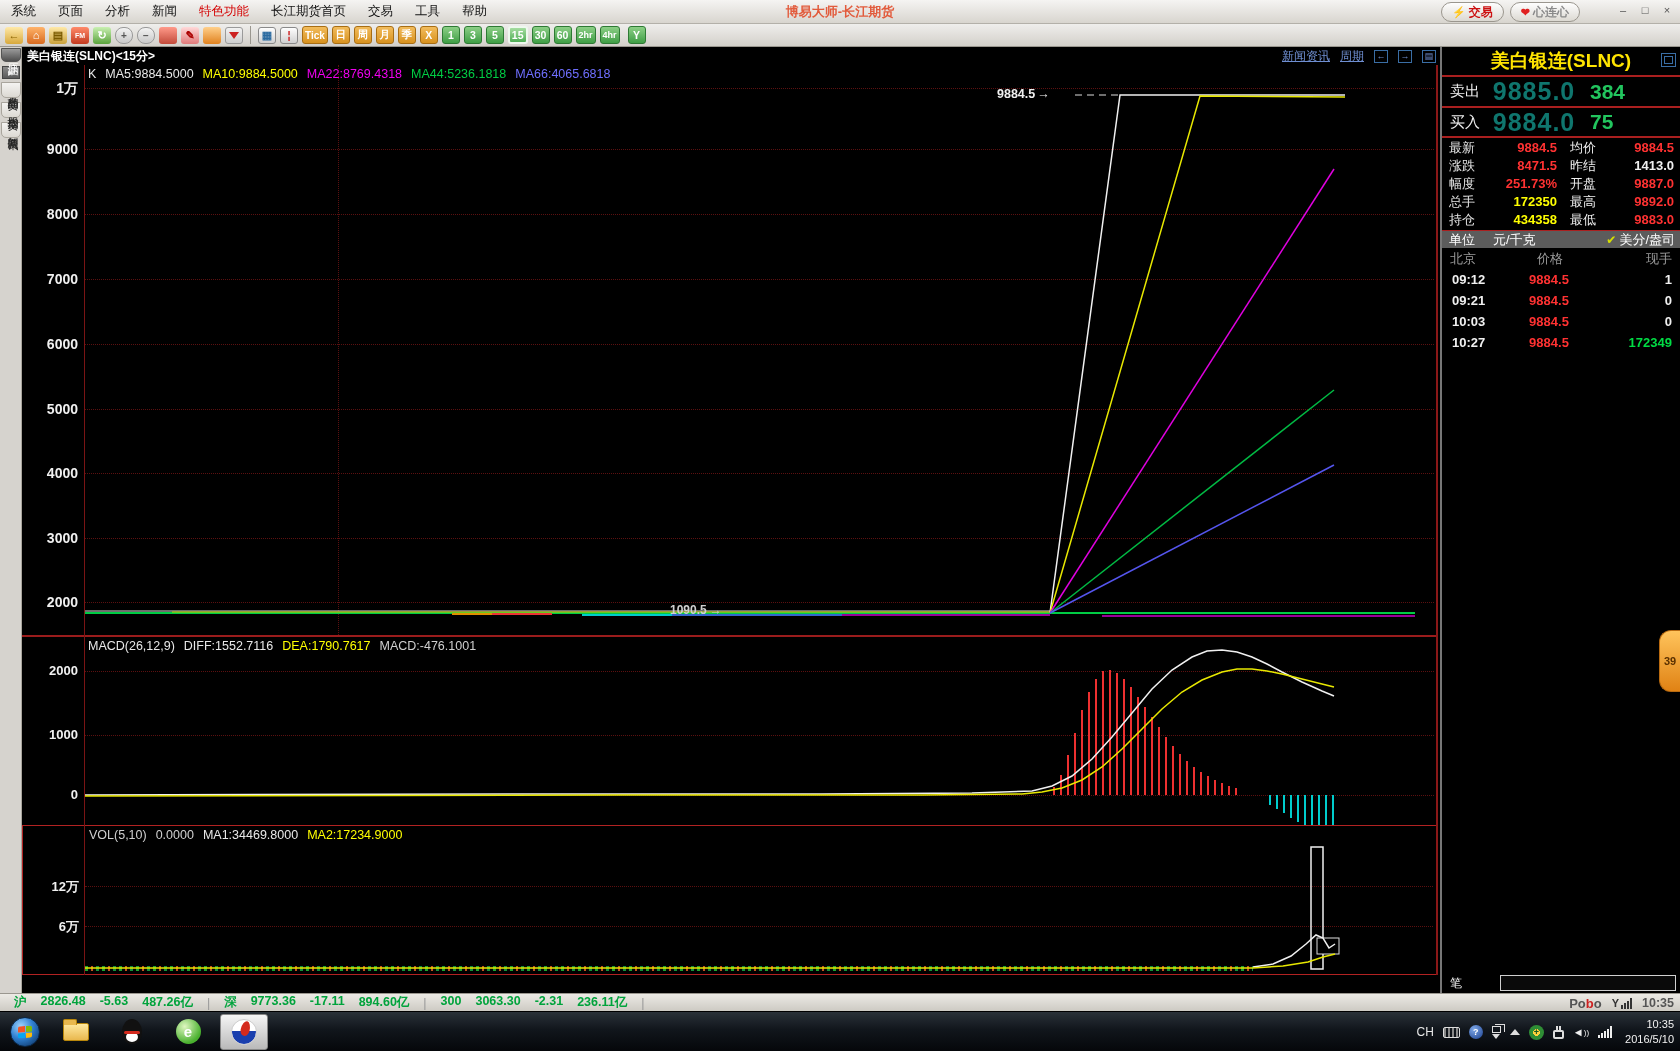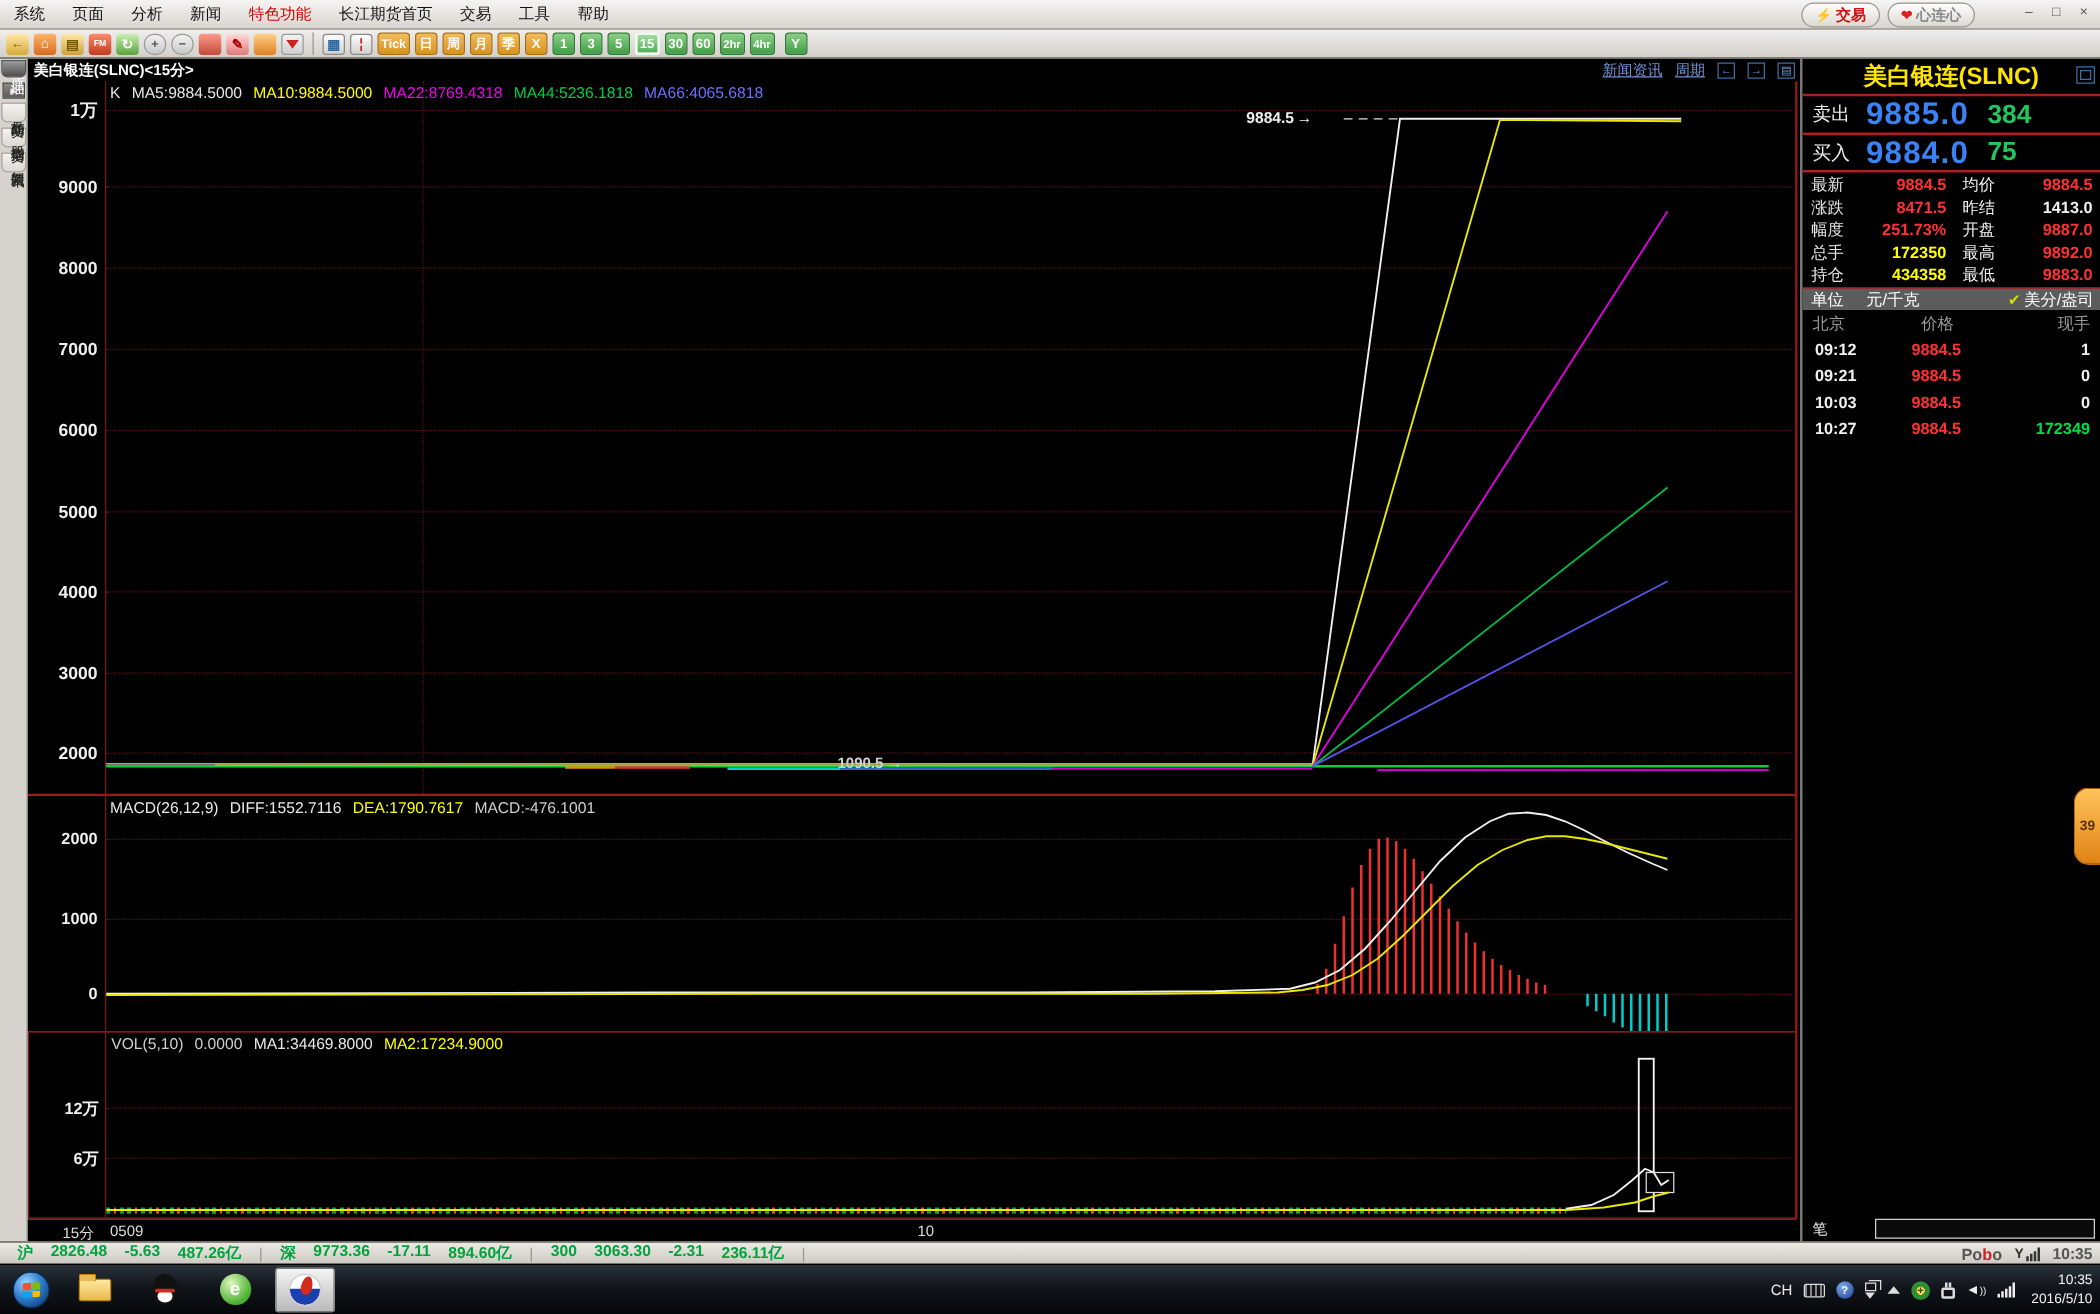--- a/index.html
+++ b/index.html
@@ -79,21 +79,21 @@
   .xaxis span{position:absolute;top:2px}
 
   
   .quote{position:absolute;left:1440px;top:47px;width:240px;height:946px;background:#000;border-left:2px solid #777;color:#eee;z-index:10}
   .q-title{position:absolute;left:0;top:0;width:100%;height:28px;display:flex;align-items:center;justify-content:center;color:#ffe400;font-weight:bold;font-size:19px}
   .popout{position:absolute;right:4px;top:6px;width:15px;height:14px;border:1px solid #3a6ea5}
   .popout i{position:absolute;left:2px;top:2px;right:2px;bottom:2px;border:1px solid #3a6ea5}
   .redsep{position:absolute;left:0;width:100%;height:2px;background:#aa1f1f}
   .q-row{position:absolute;left:0;width:100%;display:flex;align-items:center}
   .ab-label{color:#f0f0f0;font-size:15px;margin-left:8px;width:34px}
-  .ab-price{color:#3b82f6;font-size:25px;font-weight:bold;width:100px;text-align:center;letter-spacing:1px}
+  .ab-price{color:#0f766e;font-size:25px;font-weight:bold;width:100px;text-align:center;letter-spacing:1px}
   .ab-qty{color:#22c55e;font-size:21px;font-weight:bold;margin-left:6px}
   .stat-row{position:absolute;left:0;width:100%;height:17px;display:flex;align-items:center;font-size:13px}
   .stat-row .l{color:#e5e5e5;width:36px;margin-left:7px}
   .stat-row .v1{width:72px;text-align:right;font-weight:bold}
   .stat-row .l2{color:#f0f0f0;width:36px;margin-left:13px}
   .stat-row .v2{flex:1;text-align:right;font-weight:bold;margin-right:6px}
   .c-red{color:#ff3232}.c-yellow{color:#ffff00}.c-white{color:#f0f0f0}.c-green{color:#00dd44}
   .unit-row{position:absolute;left:0;width:100%;height:18px;background:#5c5c5c;border-top:1px solid #aa1f1f;display:flex;align-items:center;font-size:13px;color:#fff}
   .unit-row .check{color:#d6e000;margin-left:auto;margin-right:3px;font-size:12px}
   .tape-head{position:absolute;left:0;width:100%;height:18px;display:flex;align-items:center;color:#9a9a9a;font-size:13px}
@@ -159,20 +159,21 @@
 <div class="menubar">
   <span class="menu-item">系统</span>
   <span class="menu-item">页面</span>
   <span class="menu-item">分析</span>
   <span class="menu-item">新闻</span>
   <span class="menu-item hot">特色功能</span>
   <span class="menu-item">长江期货首页</span>
   <span class="menu-item">交易</span>
   <span class="menu-item">工具</span>
   <span class="menu-item">帮助</span>
+  <span class="app-title">博易大师-长江期货</span>
   <div class="tb-buttons">
     <div class="cap-btn">
       <span class="bolt">⚡</span>
       <span class="tlabel">交易</span>
     </div>
     <div class="cap-btn">
       <span class="heart">❤</span>
       <span class="hlabel">心连心</span>
     </div>
   </div>
@@ -337,25 +338,20 @@
       <rect x="1288" y="21" width="12" height="122" fill="none" stroke="#f0f0f0" stroke-width="1.5"></rect>
       <rect x="1294" y="112" width="22" height="16" fill="#000" stroke="#dddddd" stroke-width="1"></rect>
       <polyline fill="none" stroke="#f0f0f0" stroke-width="1.5" points="1230,141 1250,138 1268,130 1283,118 1293,109 1300,112 1306,122 1312,118"></polyline>
       <polyline fill="none" stroke="#e8e800" stroke-width="1.5" points="62,142 1230,142 1260,140 1285,136 1300,131 1312,128"></polyline>
     </svg>
   </div>
 
   <div class="pane-border-left"></div>
   <div class="pane-border-right"></div>
 
-  <div class="xaxis">
-    <span style="left:28px">15分</span>
-    <span style="left:66px">0509</span>
-    <span style="left:712px">10</span>
-  </div>
 </div>
 
 <div class="quote">
   <div class="q-title">美白银连(SLNC)</div>
   <span class="popout">
       <i></i>
     </span>
   <div class="redsep" style="top:28px"></div>
 
   <div class="q-row" style="top:30px;height:29px">

